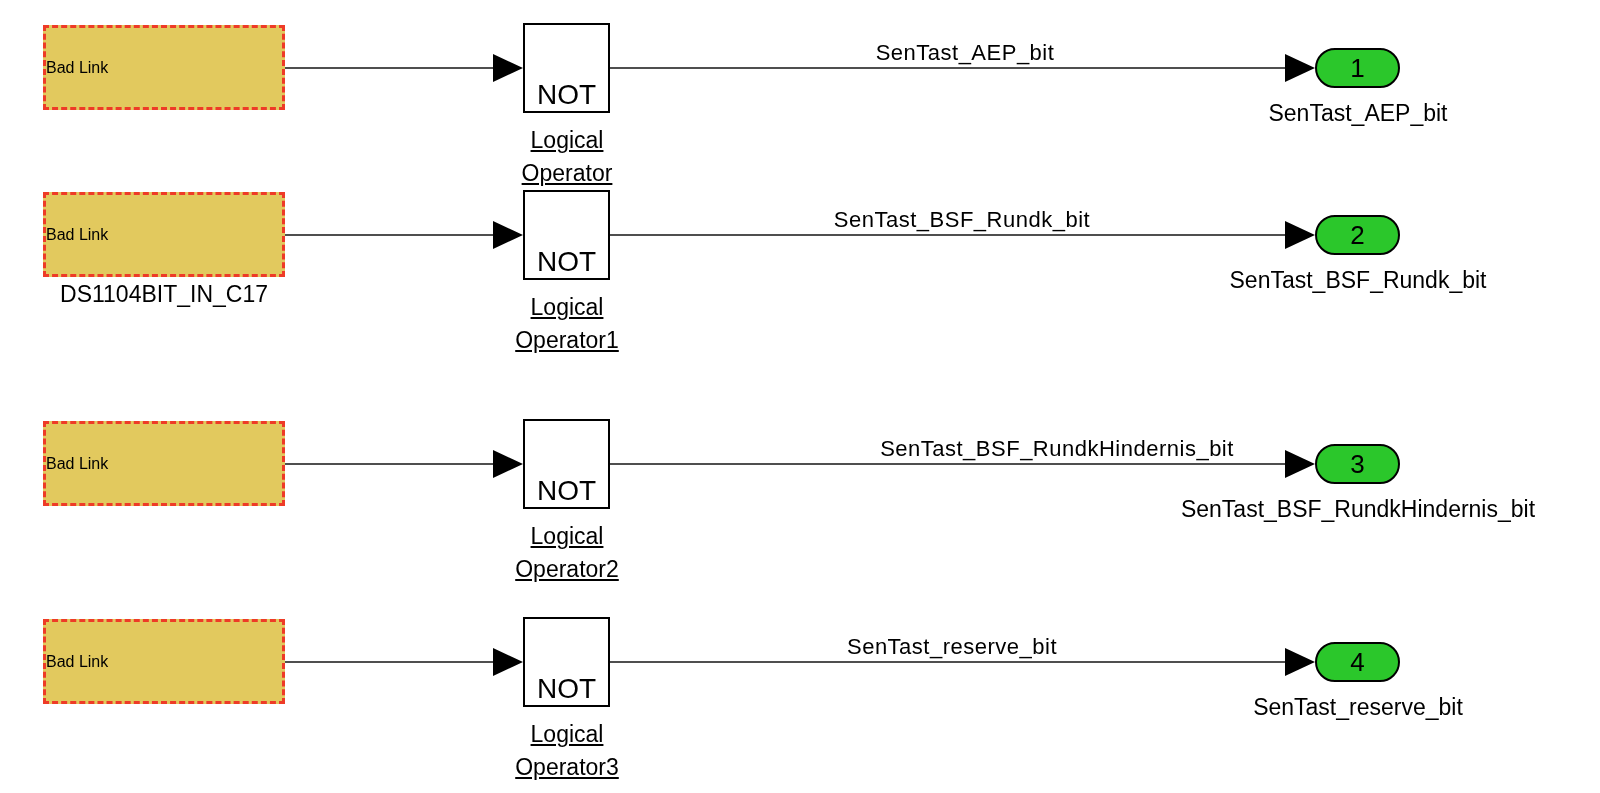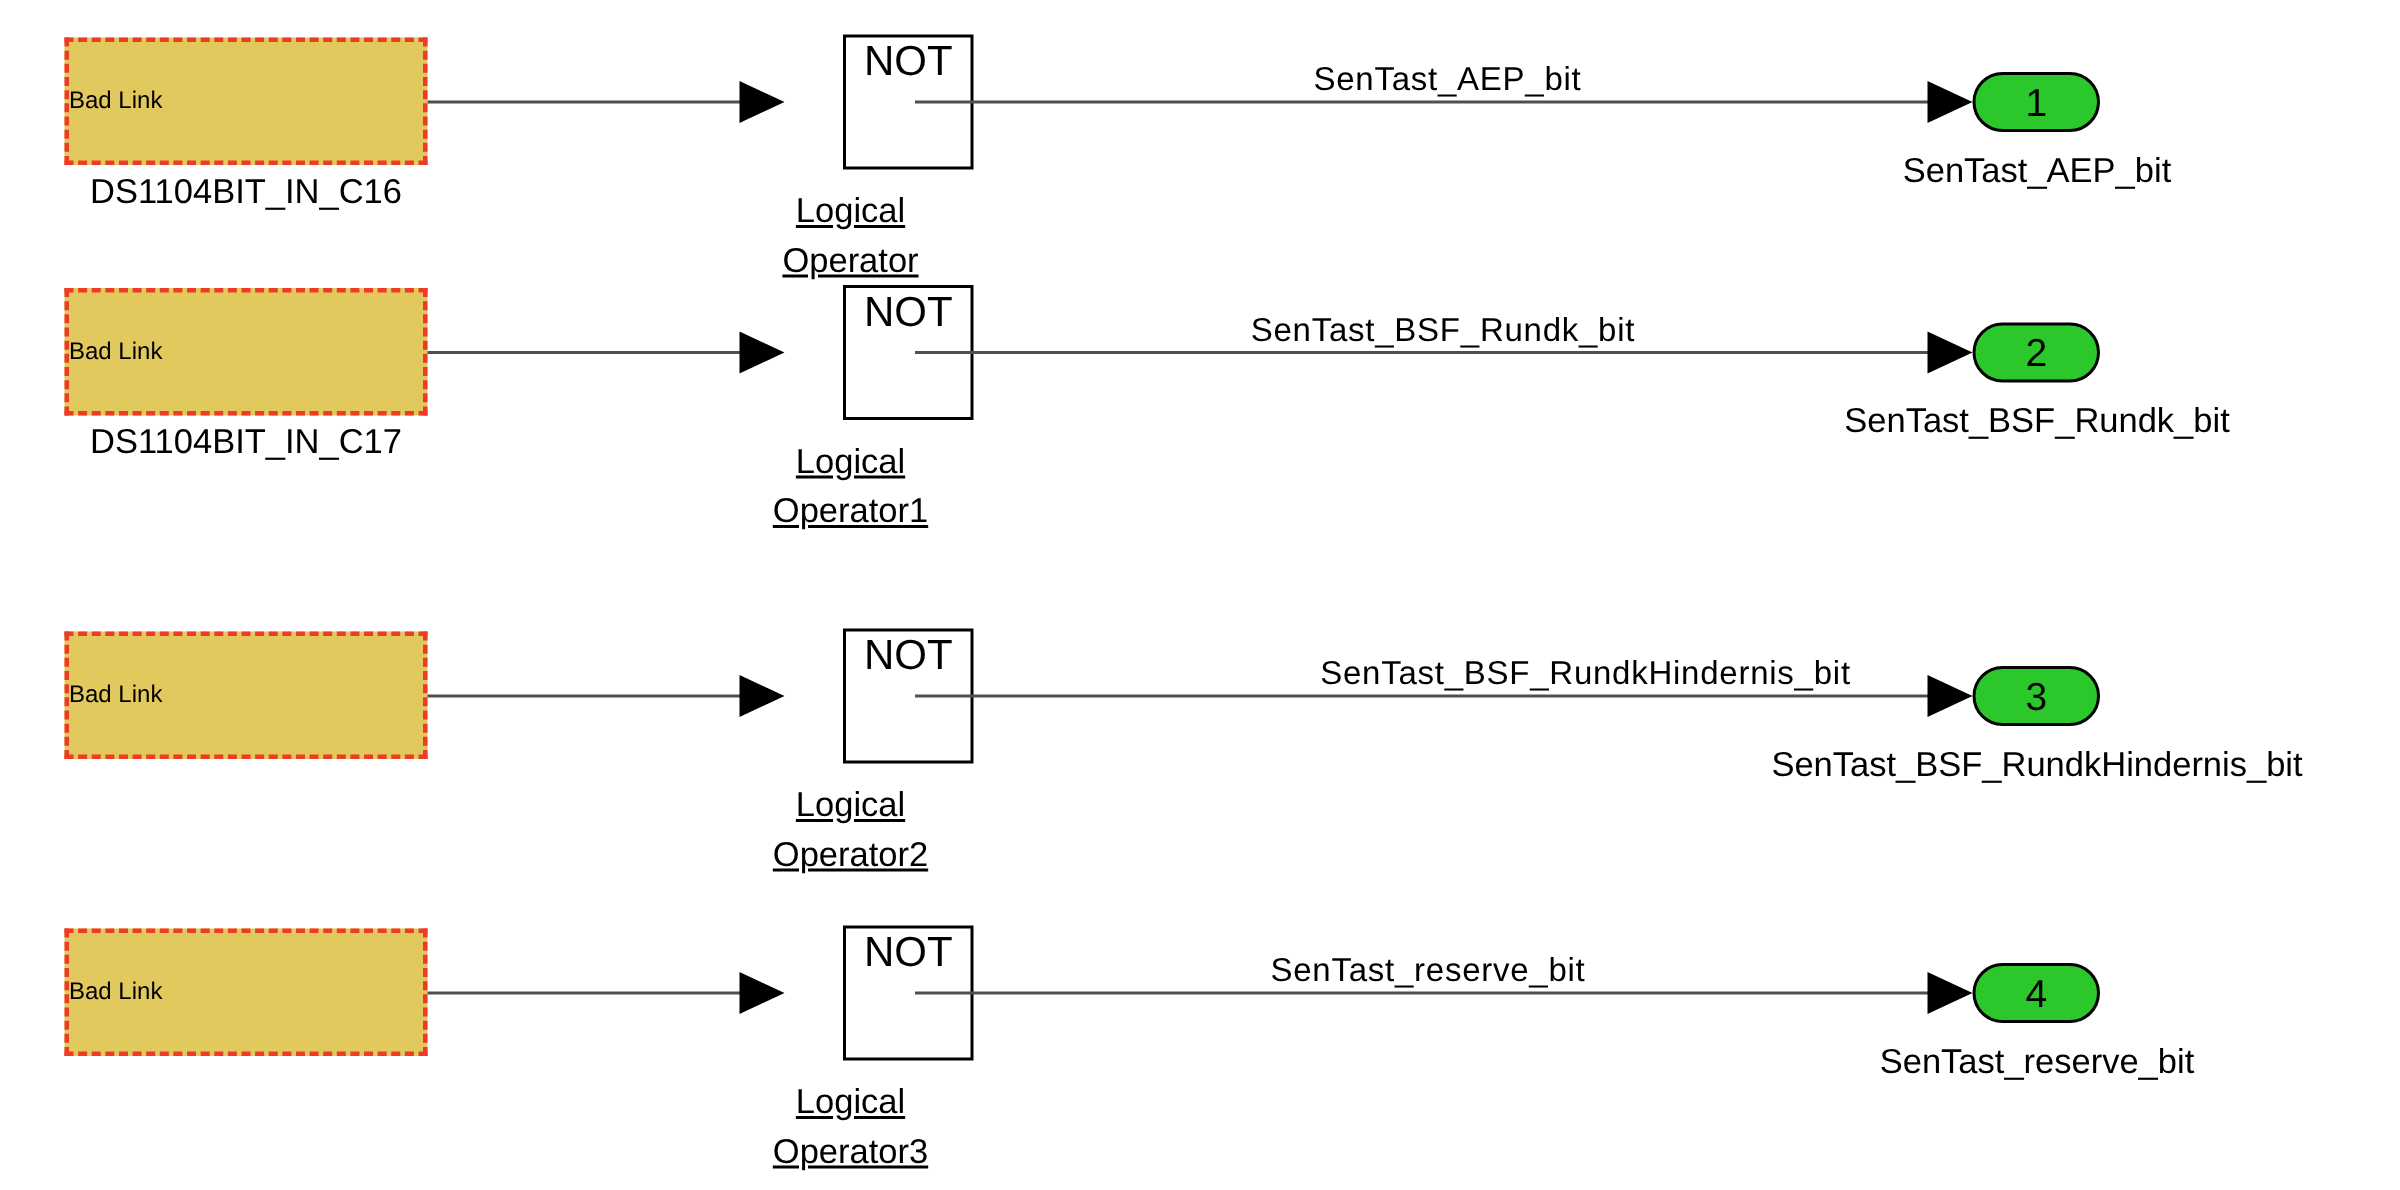--- a/index.html
+++ b/index.html
@@ -33,21 +33,21 @@
   .arrow{
     position:absolute;top:54px;width:0;height:0;
     border-top:14px solid transparent;border-bottom:14px solid transparent;
     border-left:30px solid var(--arrow);
   }
   .arrow-a{left:493px;}
   .arrow-b{left:1285px;}
   .notblock{
     position:absolute;left:523px;top:23px;width:87px;height:90px;box-sizing:border-box;
     background:#ffffff;border:2px solid var(--block-border);
-    display:flex;align-items:flex-start;justify-content:center;font-size:28px;margin-left:39px;
+    display:flex;align-items:flex-end;justify-content:center;font-size:28px;
   }
   .op-caption{
     position:absolute;left:567px;top:124px;transform:translateX(-50%);
     text-align:center;font-size:23px;line-height:33px;white-space:nowrap;text-decoration:underline;
   }
   .signal{
     position:absolute;top:40px;transform:translateX(-50%);
     font-size:22px;letter-spacing:0.5px;white-space:nowrap;
   }
   .port{
@@ -60,21 +60,20 @@
     font-size:23px;white-space:nowrap;
   }
 </style>
 </head>
 <body>
 
 <div class="row" style="top:0px">
   <div class="badlink">
     <span>Bad Link</span>
   </div>
-  <div class="badlink-caption">DS1104BIT_IN_C16</div>
   <div class="wire wire-a"></div>
   <div class="arrow arrow-a"></div>
   <div class="notblock">
     <span>NOT</span>
   </div>
   <div class="op-caption">
     <div>Logical</div>
     <div>Operator</div>
   </div>
   <div class="wire wire-b"></div>

